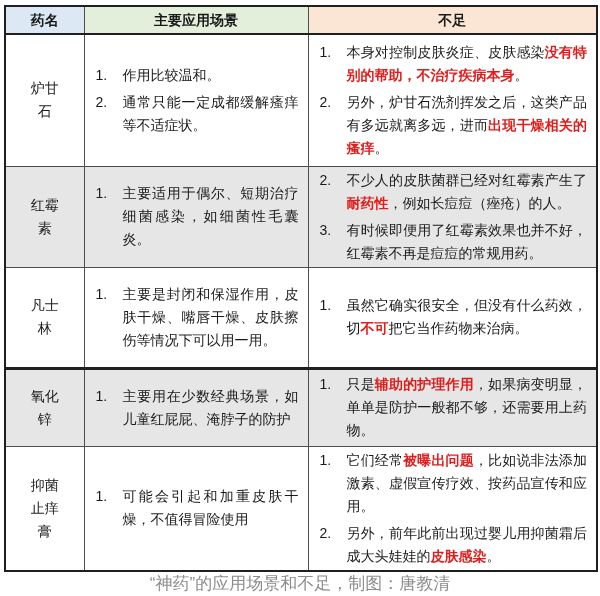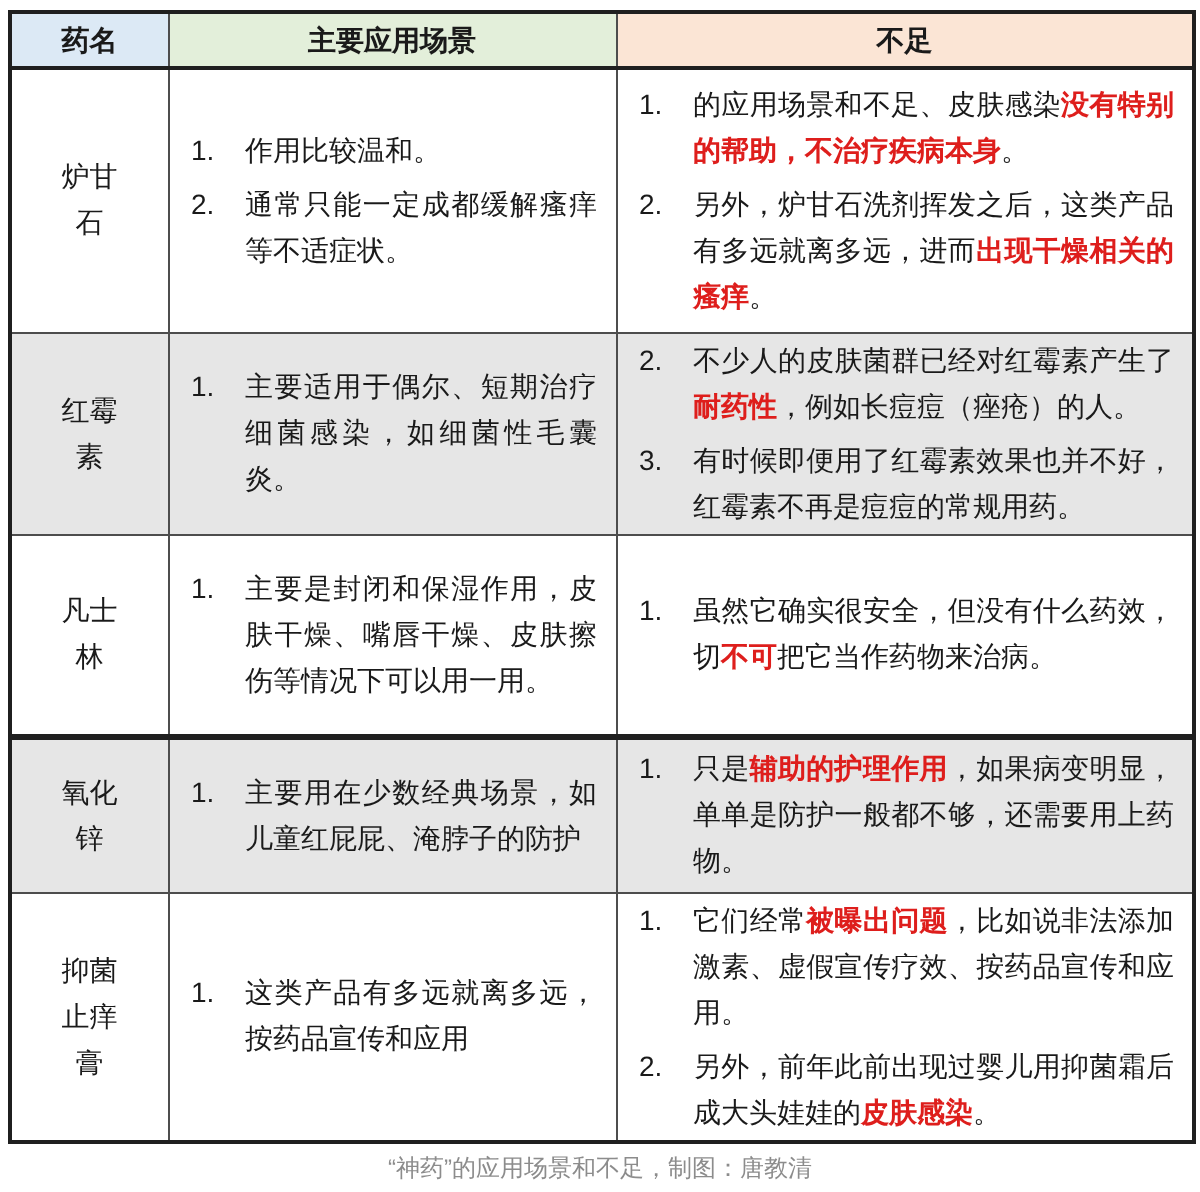--- a/index.html
+++ b/index.html
@@ -64,21 +64,21 @@
     flex:none;
     width:17px;
     margin-right:10px;
     text-align:left;
   }
   .txt{flex:1;text-align:justify;}
   .hl{color:var(--red);font-weight:bold;}
   .caption{
     margin-top:4px;
     text-align:center;
-    font-size:12px;
+    font-size:17px;
     color:var(--muted);
     line-height:16px;
   }
 </style>
 </head>
 <body>
 
 <div class="page">
   <table class="med">
     <colgroup>
@@ -102,21 +102,21 @@
               <span class="txt"><span>作用比较温和。</span></span>
             </div>
             <div class="item">
               <span class="num">2.</span>
               <span class="txt"><span>通常只能一定成都缓解瘙痒等不适症状。</span></span>
             </div>
           </td>
           <td class="listcell">
             <div class="item">
               <span class="num">1.</span>
-              <span class="txt"><span>的应用场景和不足、皮肤感染</span><span class="hl">没有特别的帮助，不治疗疾病本身</span><span>。</span></span>
+              <span class="txt"><span>本身对控制皮肤炎症、皮肤感染</span><span class="hl">没有特别的帮助，不治疗疾病本身</span><span>。</span></span>
             </div>
             <div class="item">
               <span class="num">2.</span>
               <span class="txt"><span>另外，炉甘石洗剂挥发之后，这类产品有多远就离多远，进而</span><span class="hl">出现干燥相关的瘙痒</span><span>。</span></span>
             </div>
           </td>
         </tr>
         <tr class="shade">
           <td class="drug">红霉素</td>
           <td class="listcell">
@@ -164,21 +164,21 @@
               <span class="num">1.</span>
               <span class="txt"><span>只是</span><span class="hl">辅助的护理作用</span><span>，如果病变明显，单单是防护一般都不够，还需要用上药物。</span></span>
             </div>
           </td>
         </tr>
         <tr>
           <td class="drug">抑菌止痒膏</td>
           <td class="listcell">
             <div class="item">
               <span class="num">1.</span>
-              <span class="txt"><span>这类产品有多远就离多远，按药品宣传和应用</span></span>
+              <span class="txt"><span>可能会引起和加重皮肤干燥，不值得冒险使用</span></span>
             </div>
           </td>
           <td class="listcell">
             <div class="item">
               <span class="num">1.</span>
               <span class="txt"><span>它们经常</span><span class="hl">被曝出问题</span><span>，比如说非法添加激素、虚假宣传疗效、按药品宣传和应用。</span></span>
             </div>
             <div class="item">
               <span class="num">2.</span>
               <span class="txt"><span>另外，前年此前出现过婴儿用抑菌霜后成大头娃娃的</span><span class="hl">皮肤感染</span><span>。</span></span>

